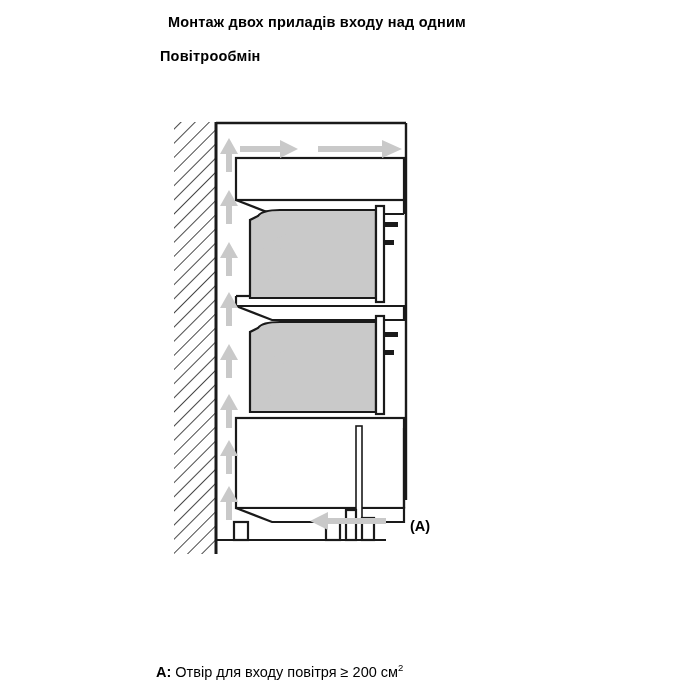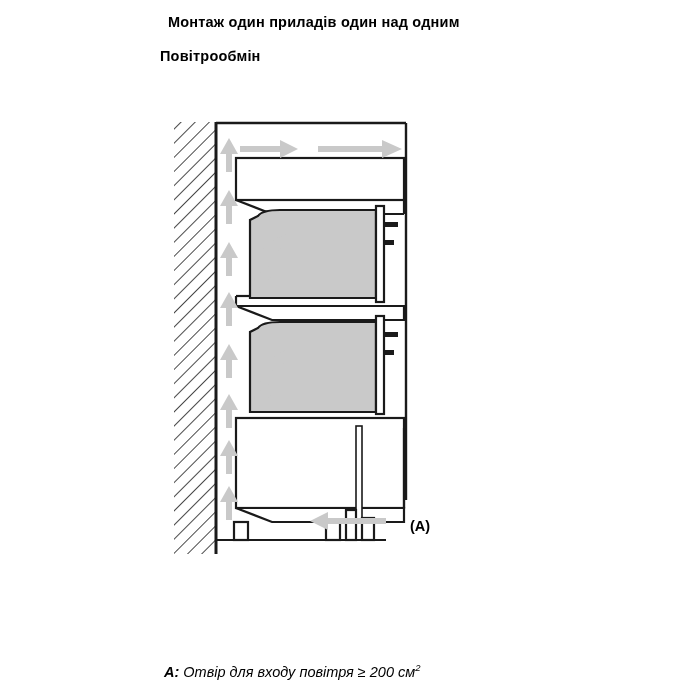--- a/index.html
+++ b/index.html
@@ -32,25 +32,24 @@
     position: absolute;
     left: 160px;
     top: 48px;
     font-size: 14.5px;
     font-weight: bold;
     letter-spacing: 0.2px;
     white-space: nowrap;
   }
   .footnote {
     position: absolute;
-    left: 164px;
+    left: 156px;
     top: 662px;
     font-size: 14.5px;
     white-space: nowrap;
-    font-style: italic;
   }
   .footnote b {
     font-weight: bold;
   }
   .footnote sup {
     font-size: 9.5px;
     vertical-align: super;
   }
   .diagram {
     position: absolute;
@@ -66,21 +65,21 @@
     font-size: 14.5px;
     font-weight: bold;
     white-space: nowrap;
   }
 </style>
 </head>
 <body>
 
 <div class="page">
 
-  <div class="title-1">Монтаж один приладів один над одним</div>
+  <div class="title-1">Монтаж двох приладів входу над одним</div>
   <div class="title-2">Повітрообмін</div>
 
   <div class="diagram">
     <svg viewBox="0 0 420 470" width="420" height="470" xmlns="http://www.w3.org/2000/svg">
       <defs>
         <pattern id="hatch" width="10" height="10" patternTransform="rotate(45)" patternUnits="userSpaceOnUse">
           <line x1="0" y1="0" x2="0" y2="10" stroke="#1a1a1a" stroke-width="1.6"></line>
         </pattern>
       </defs>
 

